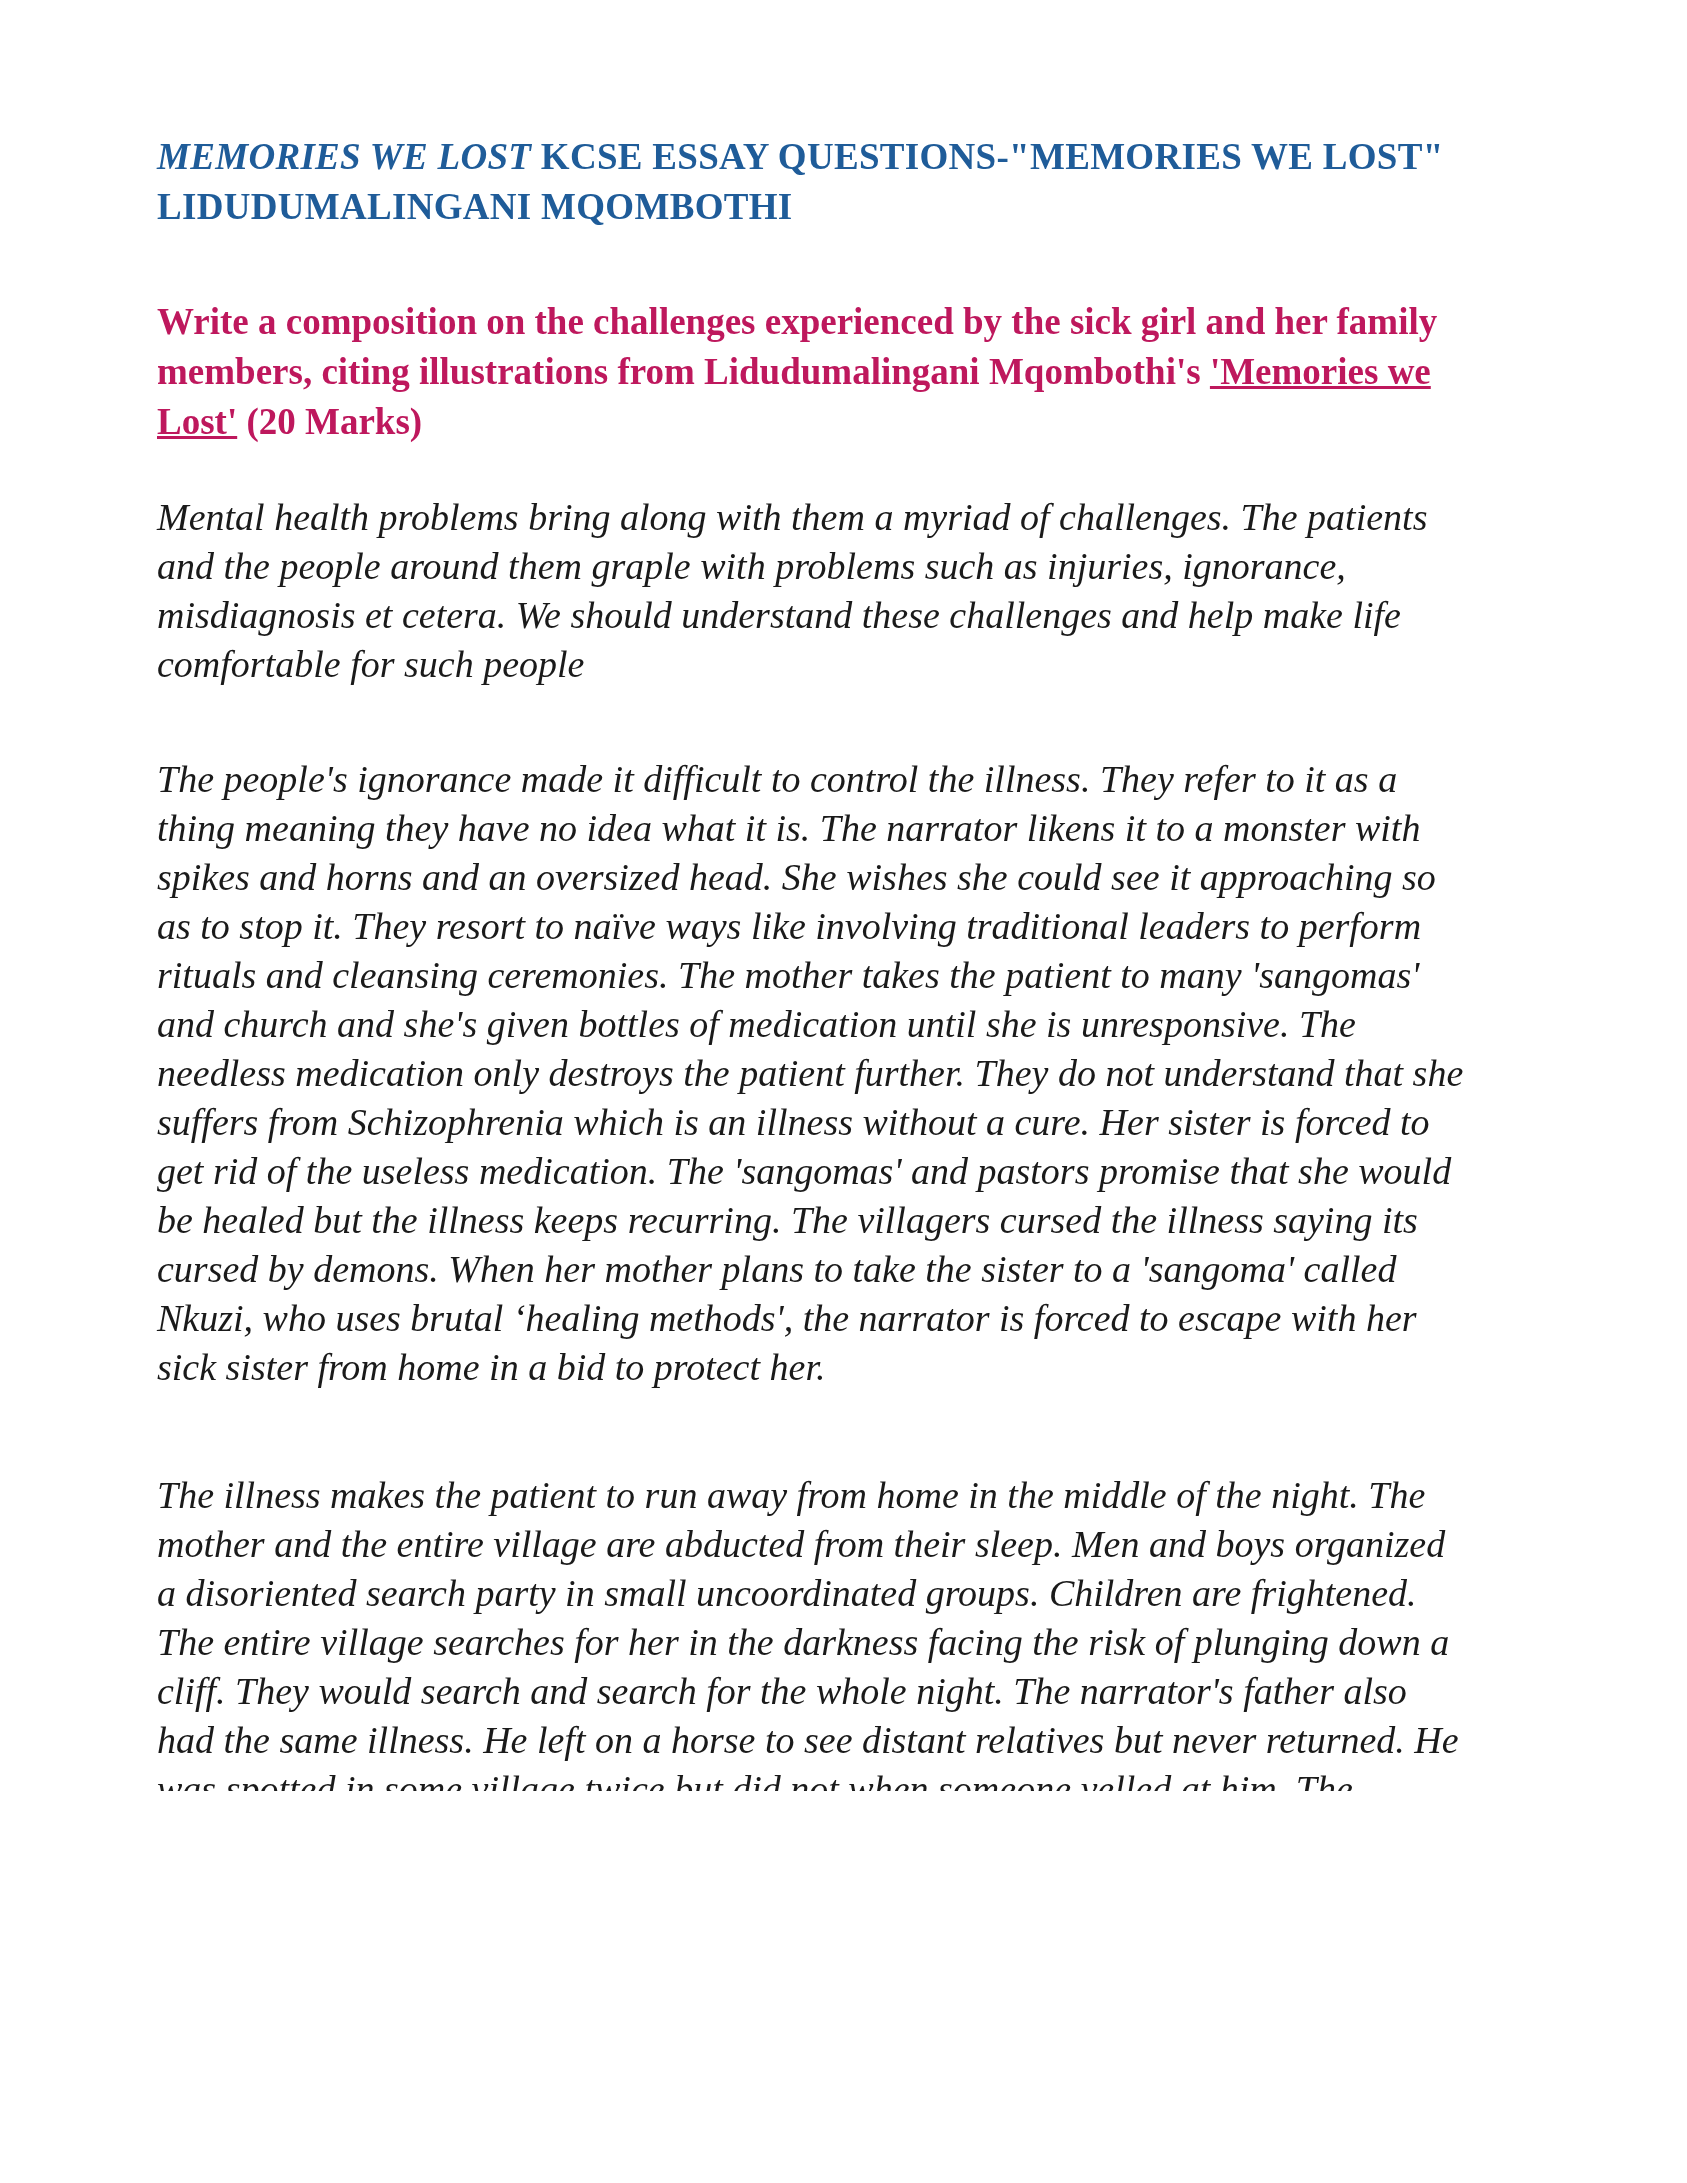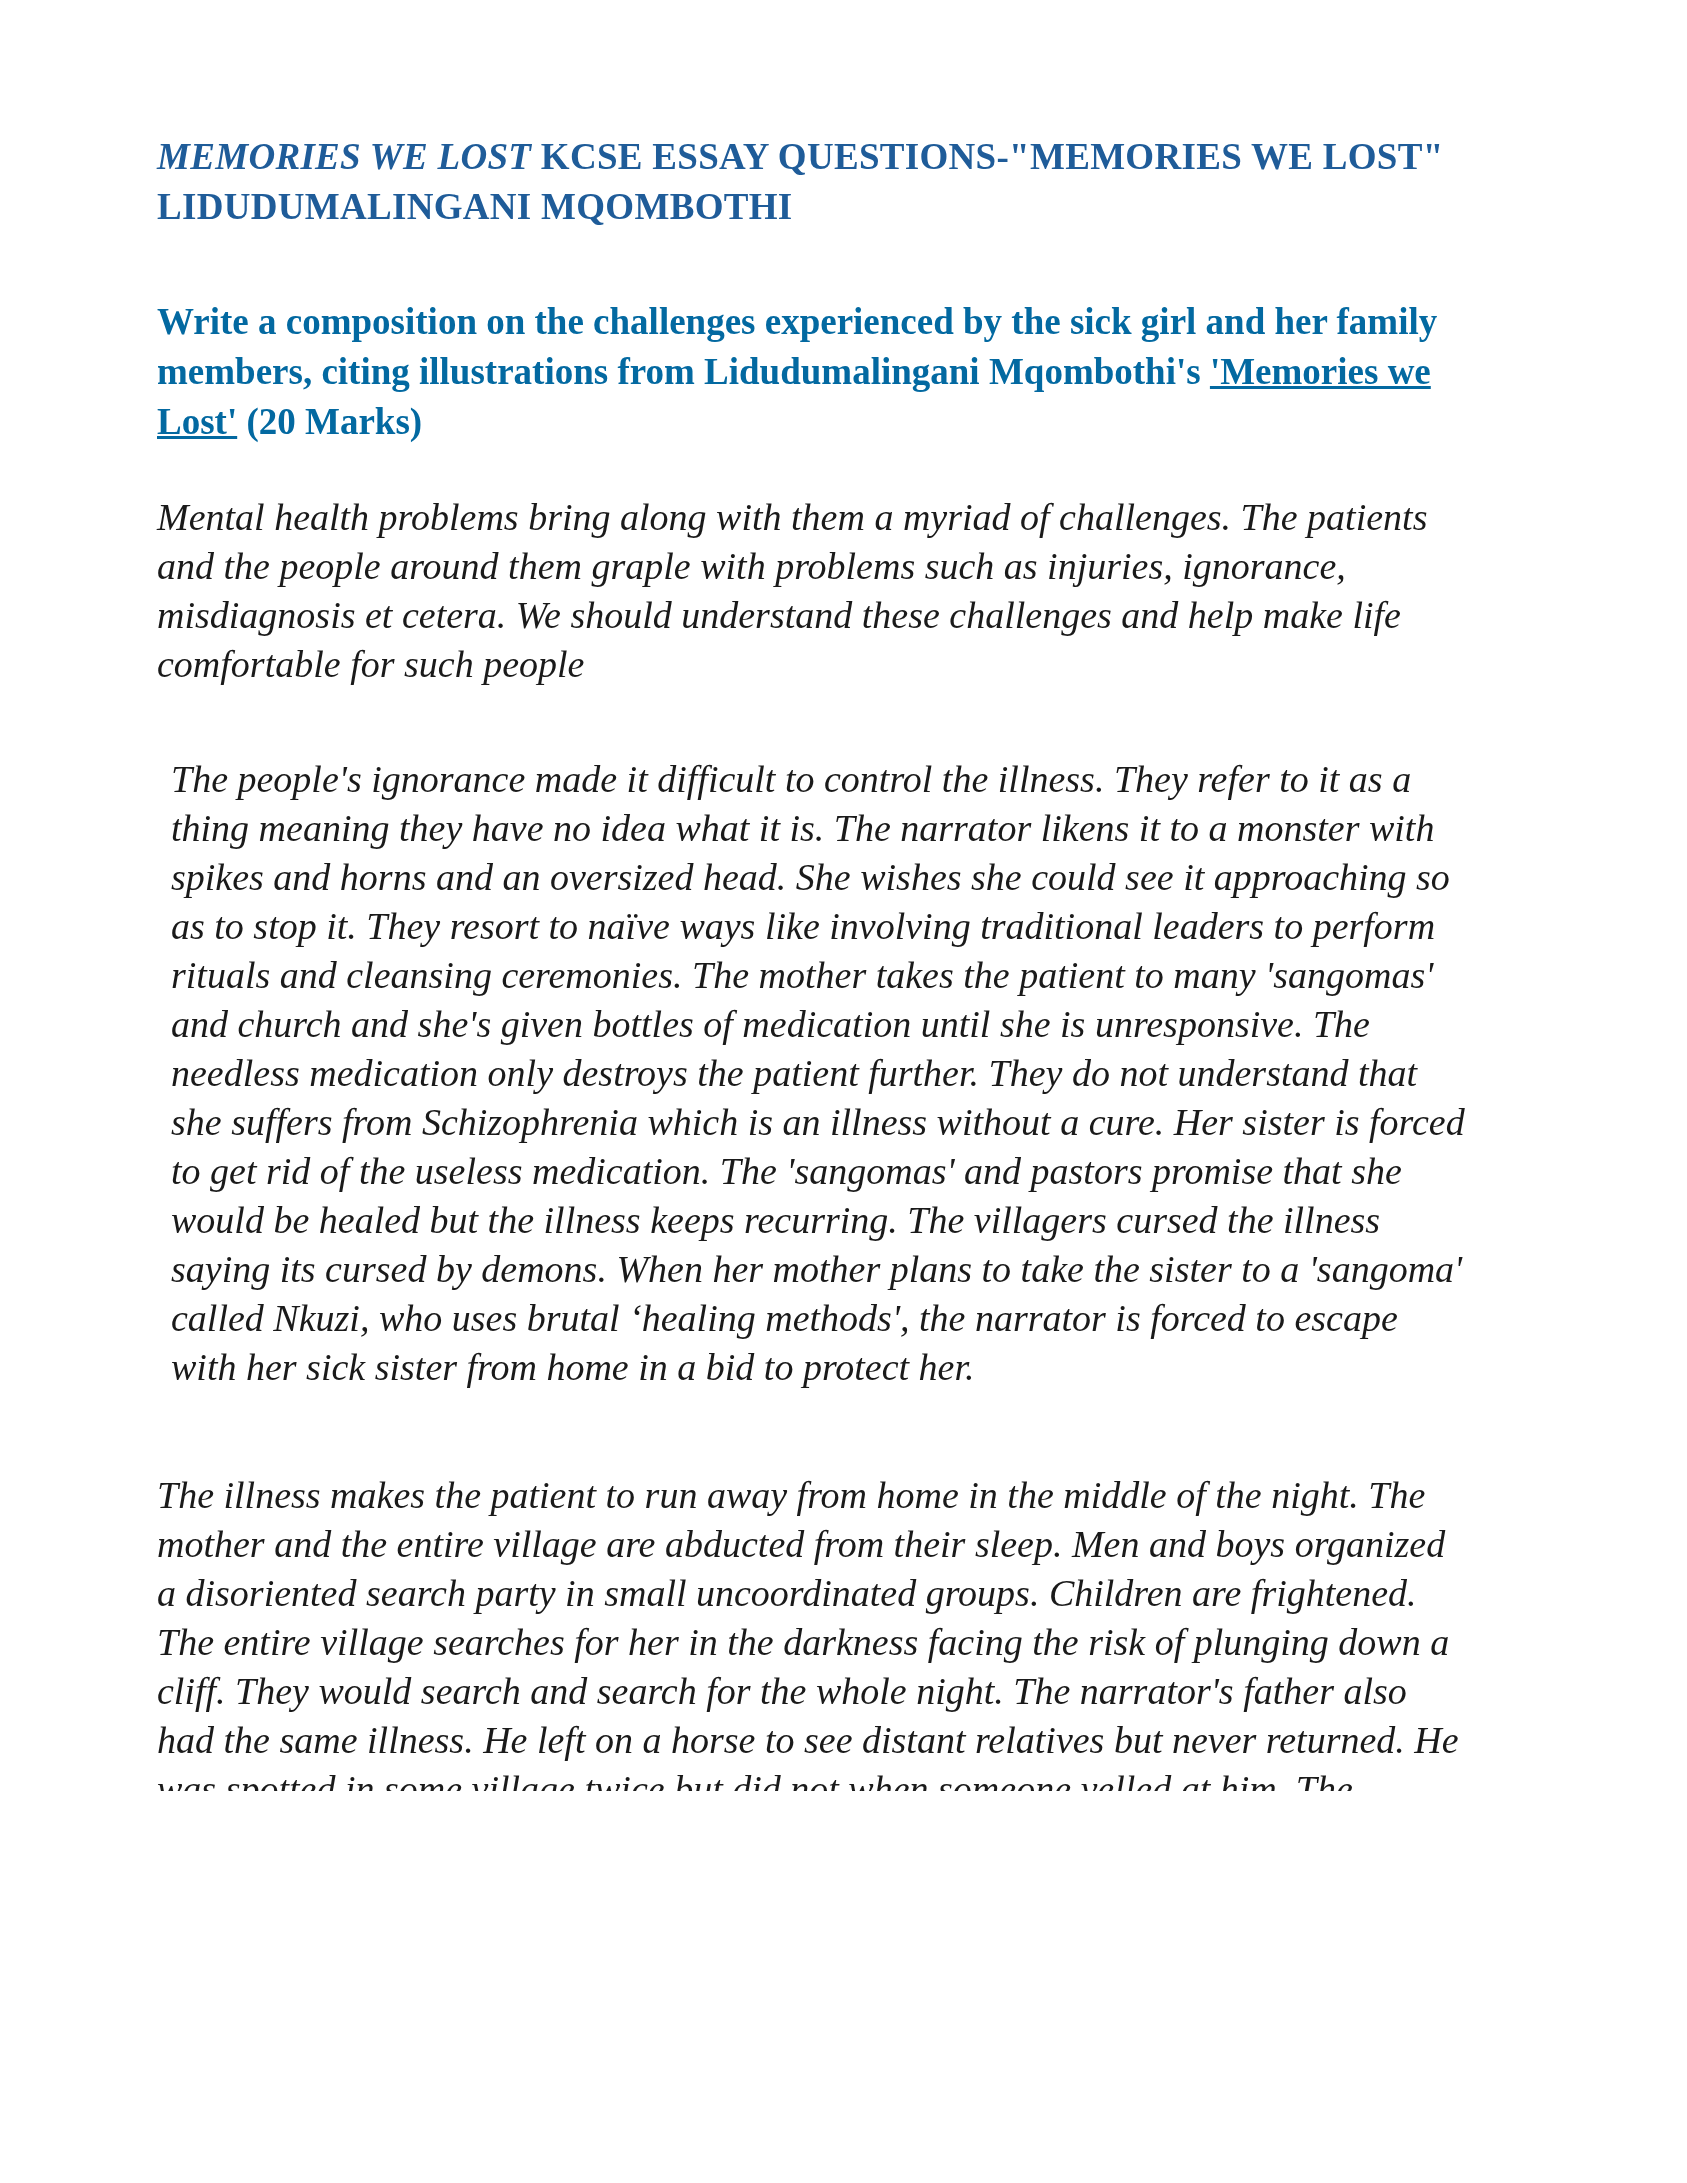--- a/index.html
+++ b/index.html
@@ -29,33 +29,33 @@
     letter-spacing: 0.3px;
   }
   .doc-title .t-italic {
     font-style: italic;
   }
   .question {
     margin: 65px 0 0 0;
     font-weight: bold;
     font-size: 37px;
     line-height: 50px;
-    color: #0369a1;
+    color: #be185d;
   }
   .question .u-underline {
     text-decoration: underline;
   }
   .body-para {
     margin: 46px 0 0 0;
     font-style: italic;
     font-size: 38px;
     line-height: 49px;
     color: #1a1a1a;
   }
-  .body-para.sp-med  { margin-top: 66px; margin-left: 14px; }
+  .body-para.sp-med  { margin-top: 66px; }
   .body-para.sp-med2 { margin-top: 79px;  }
   .body-para.sp-big  { margin-top: 98px; }
 </style>
 </head>
 <body>
 
 <div class="page">
 
   <h1 class="doc-title"><span class="t-italic">MEMORIES WE LOST</span><span> KCSE ESSAY QUESTIONS-"MEMORIES WE LOST" LIDUDUMALINGANI MQOMBOTHI</span></h1>
 

